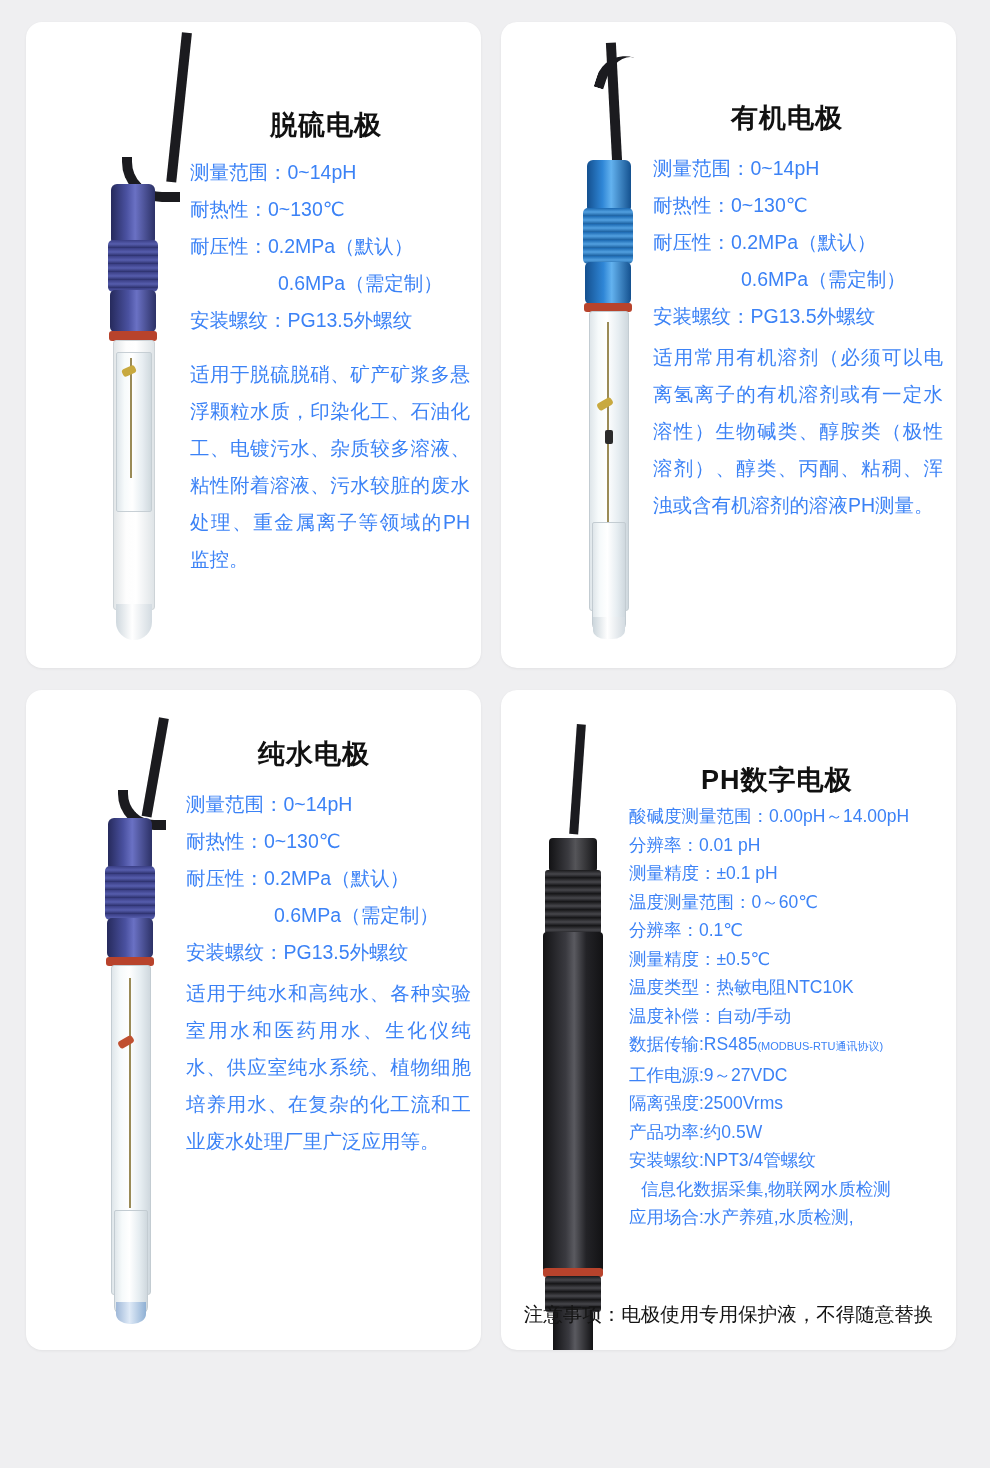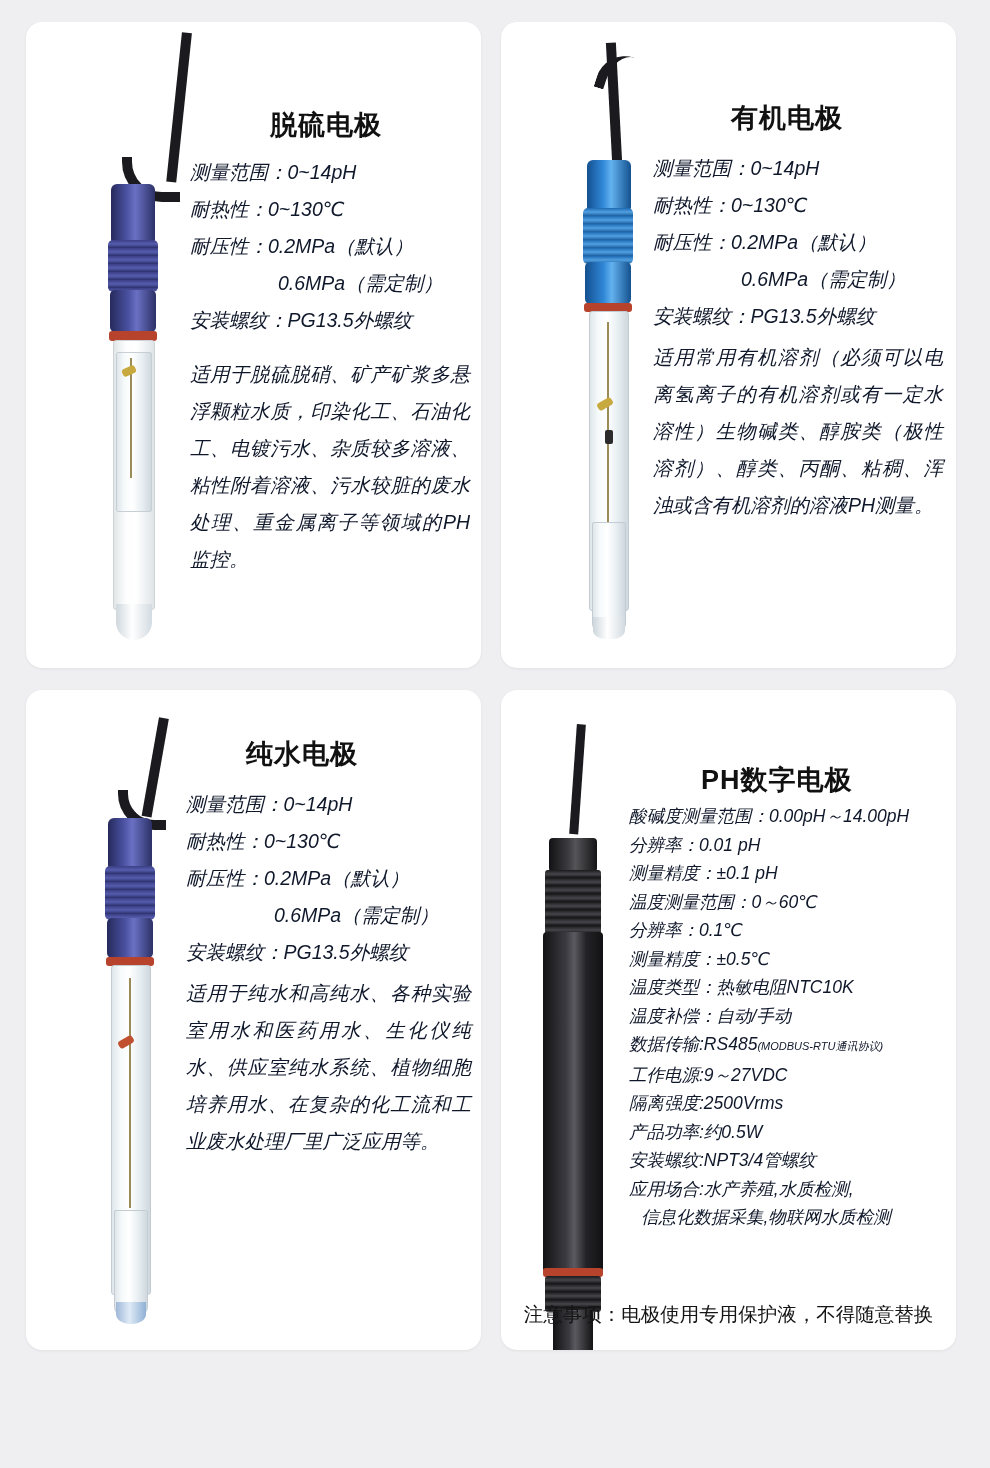--- a/index.html
+++ b/index.html
@@ -38,22 +38,21 @@
   }
   .card-title {
     position: absolute;
     font-size: 27px;
     font-weight: bold;
     color: #111;
     letter-spacing: 1px;
   }
   .spec-block {
     position: absolute;
-    color: #0f172a;
-    font-style: italic;
+    color: #3b82f6;
   }
   .spec-line {
     font-size: 19.5px;
     line-height: 37px;
     white-space: pre;
   }
   .spec-line.indent { padding-left: 88px; }
   .desc {
     font-size: 19.5px;
     line-height: 37px;
@@ -174,21 +173,21 @@
         <div class="cap" style="left:82px;top:128px;width:44px;height:50px;background:linear-gradient(90deg,#262a5c 0%,#4a51a0 35%,#6a71c4 55%,#2c3166 100%);border-radius:6px 6px 3px 3px;"></div>
         <div class="cap" style="left:79px;top:176px;width:50px;height:54px;background:repeating-linear-gradient(180deg,#3a3f85 0px,#565dad 4px,#2b2f6b 8px);"></div>
         <div class="cap" style="left:81px;top:228px;width:46px;height:40px;background:linear-gradient(90deg,#262a5c 0%,#4a51a0 40%,#6a71c4 58%,#2c3166 100%);"></div>
         <div class="ring" style="left:80px;top:267px;width:48px;height:9px;background:#b8432c;"></div>
         <div class="glass" style="left:85px;top:275px;width:40px;height:330px;border-radius:3px;"></div>
         <div class="wire-in" style="left:103px;top:288px;height:230px;"></div>
         <div class="ring" style="left:92px;top:348px;width:16px;height:8px;background:#c05030;transform:rotate(-30deg);"></div>
         <div class="glass" style="left:88px;top:520px;width:34px;height:105px;border-radius:2px 2px 8px 8px;"></div>
         <div class="bulb" style="left:90px;top:612px;width:30px;height:22px;background:linear-gradient(90deg,#9fb8d8,#dfeaf7 45%,#8fb0d4);border-radius:0 0 45% 45%;"></div>
       </div>
-      <div class="card-title" style="left:220px;top:46px;">纯水电极</div>
+      <div class="card-title" style="left:232px;top:46px;">纯水电极</div>
       <div class="spec-block" style="left:160px;top:96px;width:285px;">
         <div class="spec-line">测量范围：0~14pH</div>
         <div class="spec-line">耐热性：0~130℃</div>
         <div class="spec-line">耐压性：0.2MPa（默认）</div>
         <div class="spec-line indent">0.6MPa（需定制）</div>
         <div class="spec-line">安装螺纹：PG13.5外螺纹</div>
         <div class="desc" style="margin-top:4px;">适用于纯水和高纯水、各种实验室用水和医药用水、生化仪纯水、供应室纯水系统、植物细胞培养用水、在复杂的化工流和工业废水处理厂里广泛应用等。</div>
       </div>
     </div>
 
@@ -210,20 +209,20 @@
         <div class="spec-line">温度测量范围：0～60℃</div>
         <div class="spec-line">分辨率：0.1℃</div>
         <div class="spec-line">测量精度：±0.5℃</div>
         <div class="spec-line">温度类型：热敏电阻NTC10K</div>
         <div class="spec-line">温度补偿：自动/手动</div>
         <div class="spec-line"><span>数据传输:RS485</span><span class="small">(MODBUS-RTU通讯协议)</span></div>
         <div class="spec-line">工作电源:9～27VDC</div>
         <div class="spec-line">隔离强度:2500Vrms</div>
         <div class="spec-line">产品功率:约0.5W</div>
         <div class="spec-line">安装螺纹:NPT3/4管螺纹</div>
+        <div class="spec-line" style="padding-left:12px;">信息化数据采集,物联网水质检测</div>
         <div class="spec-line">应用场合:水产养殖,水质检测,</div>
-        <div class="spec-line" style="padding-left:12px;">信息化数据采集,物联网水质检测</div>
       </div>
       <div class="note">注意事项：电极使用专用保护液，不得随意替换</div>
     </div>
 
   </div>
 </div>
 
 </body></html>

